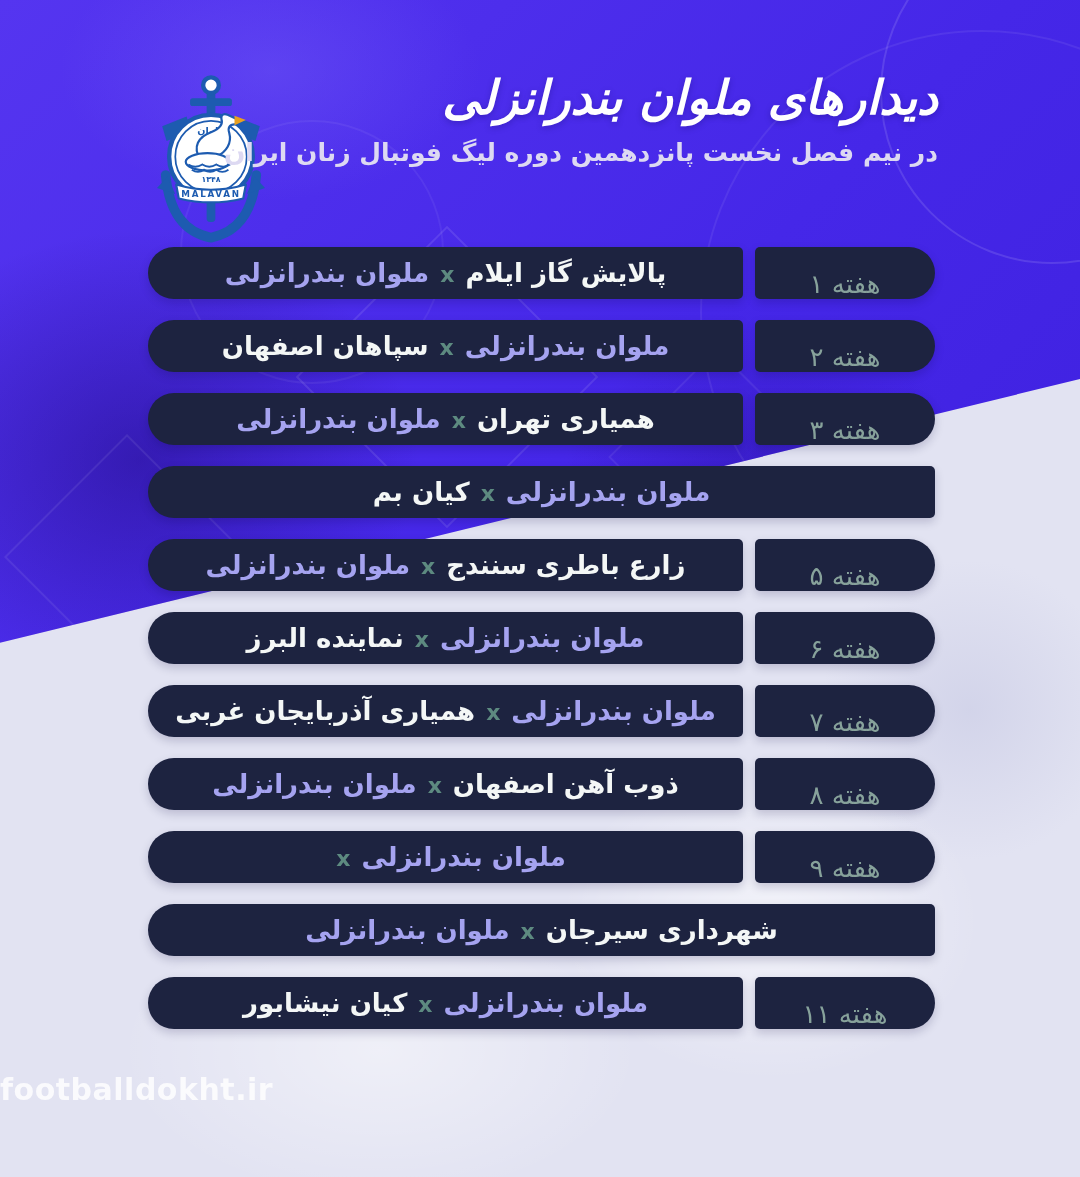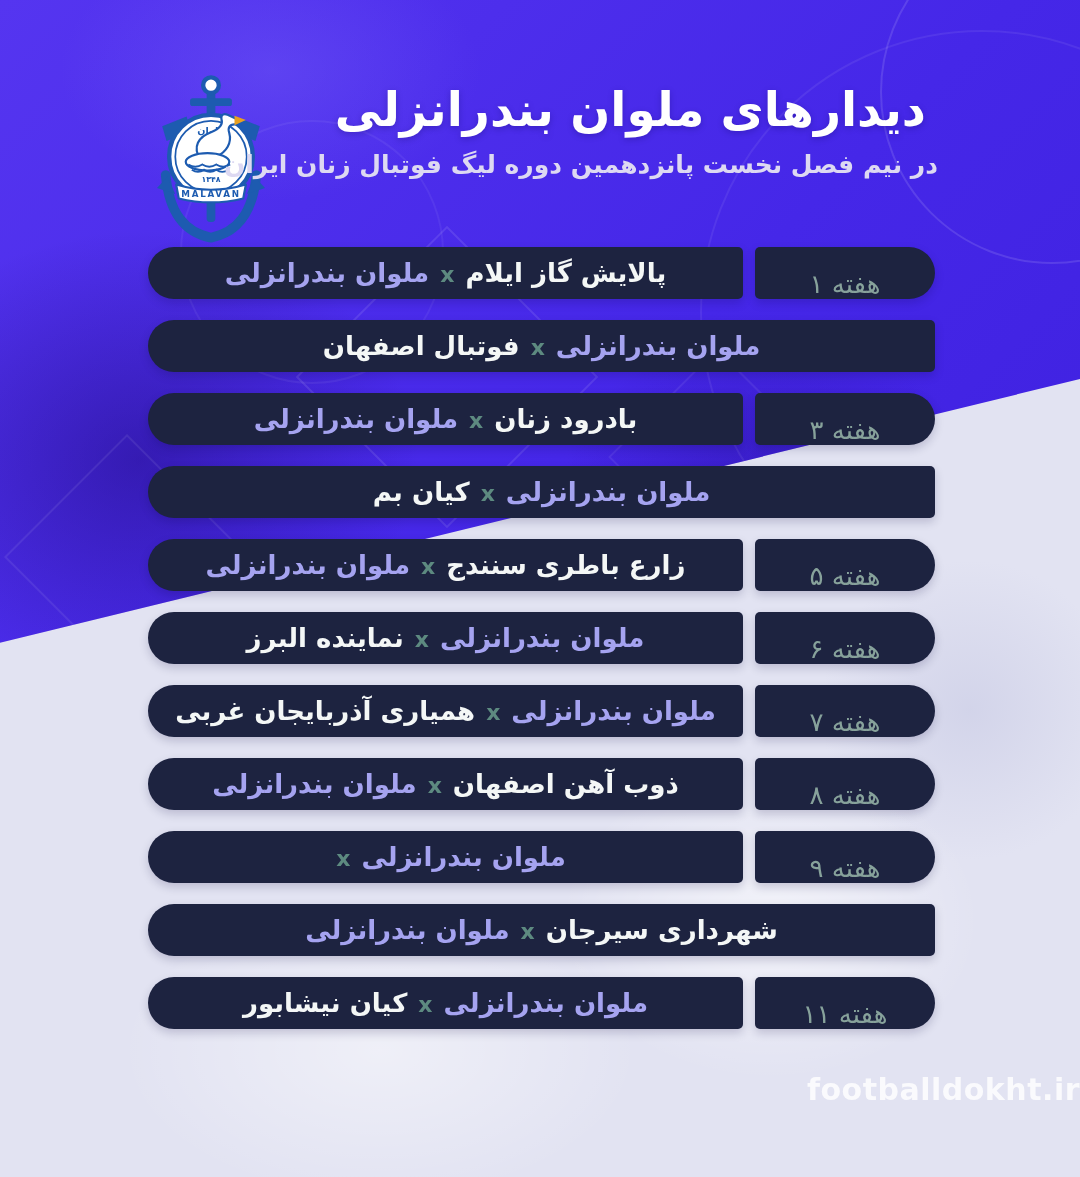--- a/index.html
+++ b/index.html
@@ -28,45 +28,45 @@
   .arc.a2{left:700px;top:30px;width:560px;height:560px;border-color:rgba(255,255,255,.07);}
   .arc.a3{left:180px;top:120px;width:260px;height:260px;border-color:rgba(255,255,255,.06);}
   .bg-blue .blotch{position:absolute;}
   .blotch.k1{left:-140px;top:230px;width:560px;height:460px;background:radial-gradient(closest-side,rgba(25,5,110,.45),rgba(25,5,110,0));}
   .blotch.k2{left:560px;top:330px;width:420px;height:320px;background:radial-gradient(closest-side,rgba(30,8,120,.30),rgba(30,8,120,0));}
   .blotch.k3{left:60px;top:-60px;width:420px;height:260px;background:radial-gradient(closest-side,rgba(120,100,250,.35),rgba(120,100,250,0));}
   
   .logo{position:absolute;left:150px;top:64px;width:122px;height:194px;}
   .titles{position:absolute;right:142px;top:70px;text-align:right;direction:rtl;}
   .title{
-    margin:12px;color:#ffffff;font-size:47px;font-weight:700;line-height:1.2;
-    letter-spacing:-1px;text-shadow:0 2px 6px rgba(10,0,80,.25);
-  }
-  .subtitle{margin:4px 0 0 0;color:#ddd9f2;font-size:25px;font-weight:700;line-height:1.2;}
+    margin:0;color:#ffffff;font-size:47px;font-weight:700;line-height:1.2;
+    letter-spacing:-1px;text-shadow:0 2px 6px rgba(10,0,80,.25);font-style:italic;
+  }
+  .subtitle{margin:12px 0 0 0;color:#ddd9f2;font-size:25px;font-weight:700;line-height:1.2;}
   
   .fixtures{position:absolute;left:148px;right:145px;top:247px;}
   .row{display:flex;gap:12px;height:52px;margin-bottom:21px;}
   .match-pill{
     flex:1;background:var(--pill-dark,#1d2340);
     border-radius:26px 5px 5px 26px;
     display:flex;align-items:center;justify-content:center;
     font-size:26px;font-weight:700;color:var(--opponent-text,#f4f7f6);
     box-shadow:0 4px 10px rgba(10,5,60,.18);
   }
   .week-pill{
     width:180px;background:var(--pill-dark,#1d2340);
     border-radius:5px 26px 26px 5px;
     display:flex;align-items:flex-end;justify-content:center;
     font-size:26px;font-weight:400;color:var(--week-text,#87a29b);
     box-shadow:0 4px 10px rgba(10,5,60,.18);
   }
   .team.malavan{color:var(--malavan-text,#a5a3f0);}
   .sep{font-size:22px;font-weight:700;color:var(--separator-teal,#5d8a80);margin:0 11px;position:relative;top:1px;}
   
-  .footer{position:absolute;left:0;right:0;top:1072px;text-align:right;}
+  .footer{position:absolute;left:0;right:0;top:1072px;text-align:left;}
   .site{font-size:30px;font-weight:700;color:rgba(255,255,255,.82);letter-spacing:.5px;}
 </style>
 </head>
 <body>
 
 <div class="canvas">
 
   <div class="bg-light">
     <div class="blob b1"></div>
     <div class="blob b2"></div>
@@ -133,27 +133,30 @@
     </div>
     <div class="week-pill" dir="rtl">
       <span>هفته ۱</span>
     </div>
   </div>
 
   <div class="row">
     <div class="match-pill" dir="rtl">
       <span class="team team-a malavan">ملوان بندرانزلی</span>
       <span class="sep">x</span>
-      <span class="team team-b">فوتبال اصفهان</span>
-    </div>
-  </div>
-
-  <div class="row">
-    <div class="match-pill" dir="rtl">
-      <span class="team team-a">بادرود زنان</span>
+      <span class="team team-b">سپاهان اصفهان</span>
+    </div>
+    <div class="week-pill" dir="rtl">
+      <span>هفته ۲</span>
+    </div>
+  </div>
+
+  <div class="row">
+    <div class="match-pill" dir="rtl">
+      <span class="team team-a">همیاری تهران</span>
       <span class="sep">x</span>
       <span class="team team-b malavan">ملوان بندرانزلی</span>
     </div>
     <div class="week-pill" dir="rtl">
       <span>هفته ۳</span>
     </div>
   </div>
 
   <div class="row">
     <div class="match-pill" dir="rtl">

